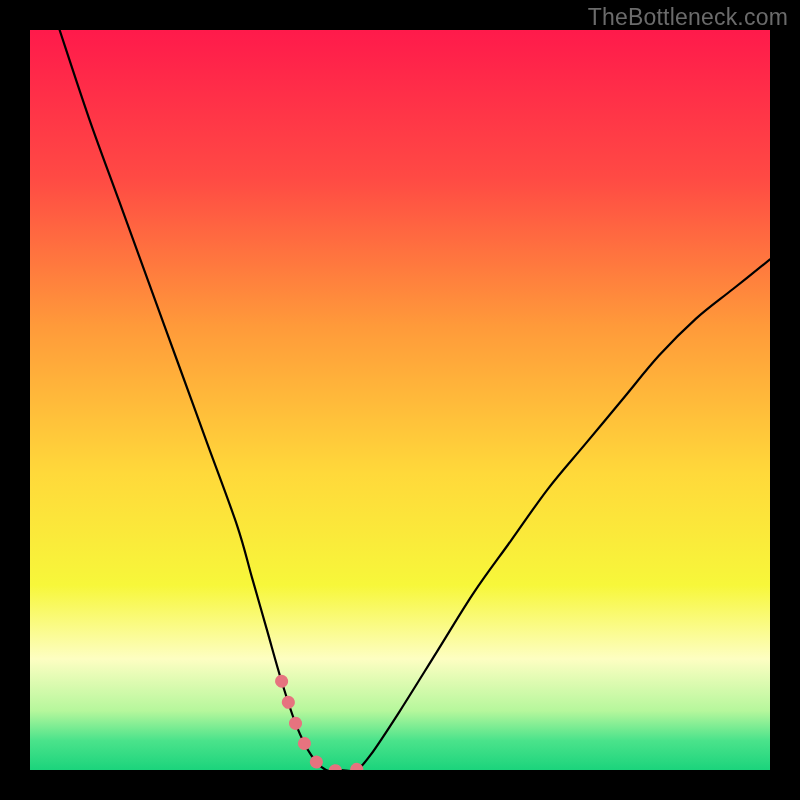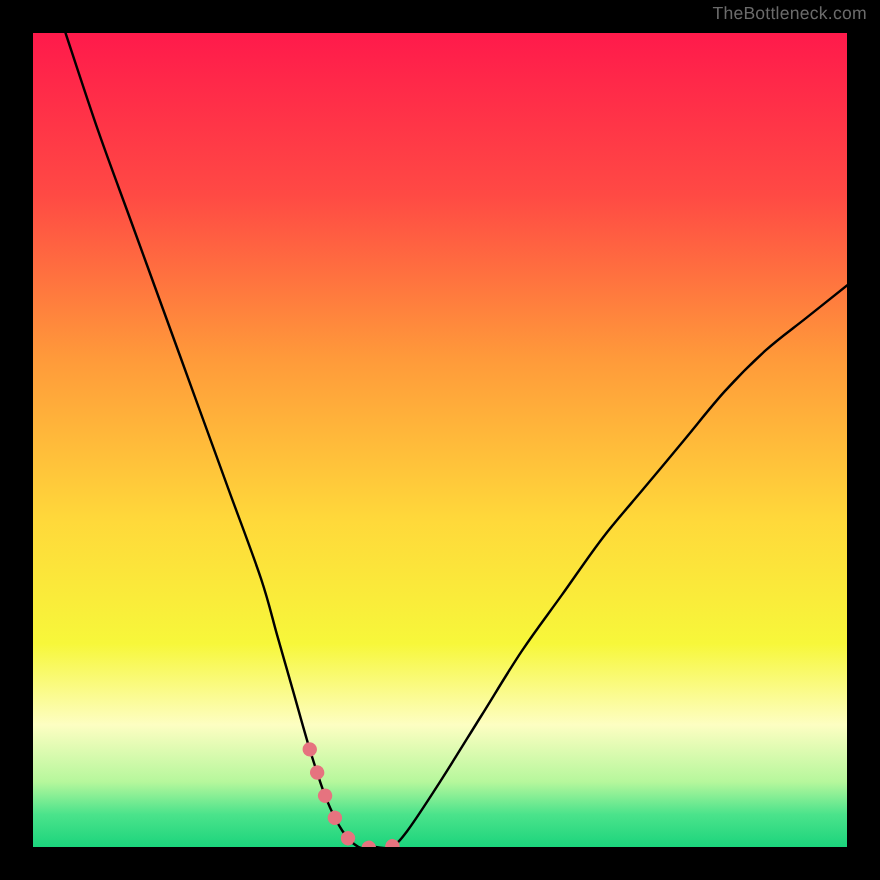--- a/index.html
+++ b/index.html
@@ -9,21 +9,21 @@
     background: #000;
     position: relative;
     overflow: hidden;
     font-family: Arial, Helvetica, sans-serif;
   }
   .watermark {
     position: absolute;
     top: 4px;
     right: 12px;
     color: #6b6b6b;
-    font-size: 16px;
+    font-size: 23px;
     font-weight: 400;
     z-index: 10;
     letter-spacing: 0.2px;
   }
   .plot-area {
     position: absolute;
     left: 30px;
     top: 30px;
     width: 740px;
     height: 740px;

